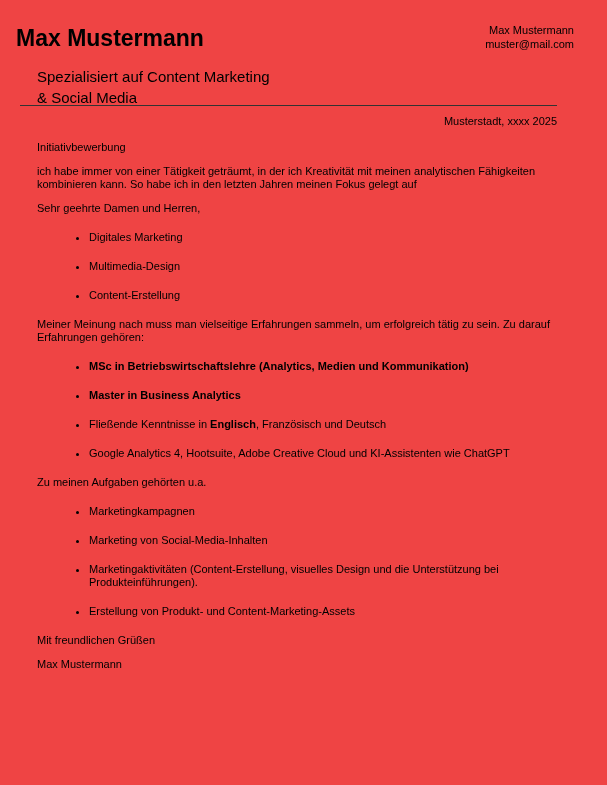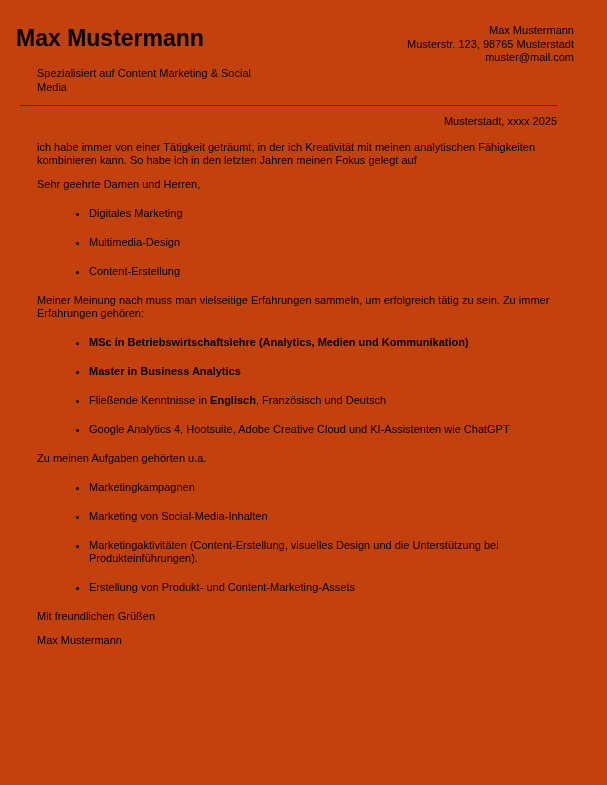--- a/index.html
+++ b/index.html
@@ -1,20 +1,20 @@
 <!DOCTYPE html>
 <html><head>
 <meta charset="utf-8">
 <style>
   html, body { margin: 0; padding: 0; background: #ffffff; }
   .page {
     position: relative;
     width: 607px;
     height: 785px;
-    background: #c2410c;
+    background: #ef4444;
     color: #000000;
     font-family: "Liberation Sans", sans-serif;
     overflow: hidden;
   }
   .header-name {
     position: absolute;
     left: 16px;
     top: 26px;
     font-size: 23px;
     font-weight: bold;
@@ -27,22 +27,22 @@
     right: 33px;
     text-align: right;
     font-size: 11px;
     line-height: 13.5px;
   }
   .tagline {
     position: absolute;
     left: 37px;
     top: 66px;
     width: 240px;
-    font-size: 11px;
-    line-height: 14px;
+    font-size: 15px;
+    line-height: 21px;
   }
   .rule {
     position: absolute;
     top: 105px;
     left: 20px;
     width: 537px;
     border-top: 1.5px solid #333333;
   }
   .dateline {
     position: absolute;
@@ -72,44 +72,44 @@
 </style>
 </head>
 <body>
 
 <div class="page">
 
   <div class="header-name">Max Mustermann</div>
 
   <div class="contact-block">
     <div>Max Mustermann</div>
-    <div>Musterstr. 123, 98765 Musterstadt</div>
     <div>muster@mail.com</div>
   </div>
 
   <div class="tagline">Spezialisiert auf Content Marketing &amp; Social Media</div>
 
   <div class="rule"></div>
 
   <div class="dateline">Musterstadt, xxxx 2025</div>
 
   <div class="letter-body">
 
+    <p>Initiativbewerbung</p>
 
     <p>ich habe immer von einer Tätigkeit geträumt, in der ich Kreativität mit meinen analytischen Fähigkeiten kombinieren kann. So habe ich in den letzten Jahren meinen Fokus gelegt auf</p>
 
     <p>Sehr geehrte Damen und Herren,</p>
 
     <ul>
       <li>Digitales Marketing</li>
       <li>Multimedia-Design</li>
       <li>Content-Erstellung</li>
     </ul>
 
-    <p>Meiner Meinung nach muss man vielseitige Erfahrungen sammeln, um erfolgreich tätig zu sein. Zu immer Erfahrungen gehören:</p>
+    <p>Meiner Meinung nach muss man vielseitige Erfahrungen sammeln, um erfolgreich tätig zu sein. Zu darauf Erfahrungen gehören:</p>
 
     <ul>
       <li><span class="b">MSc in Betriebswirtschaftslehre (Analytics, Medien und Kommunikation)</span></li>
       <li><span class="b">Master in Business Analytics</span></li>
       <li><span>Fließende Kenntnisse in </span><span class="b">Englisch</span><span>, Französisch und Deutsch</span></li>
       <li><span>Google Analytics 4, Hootsuite, Adobe Creative Cloud und KI-Assistenten wie ChatGPT</span></li>
     </ul>
 
     <p>Zu meinen Aufgaben gehörten u.a.</p>
 

